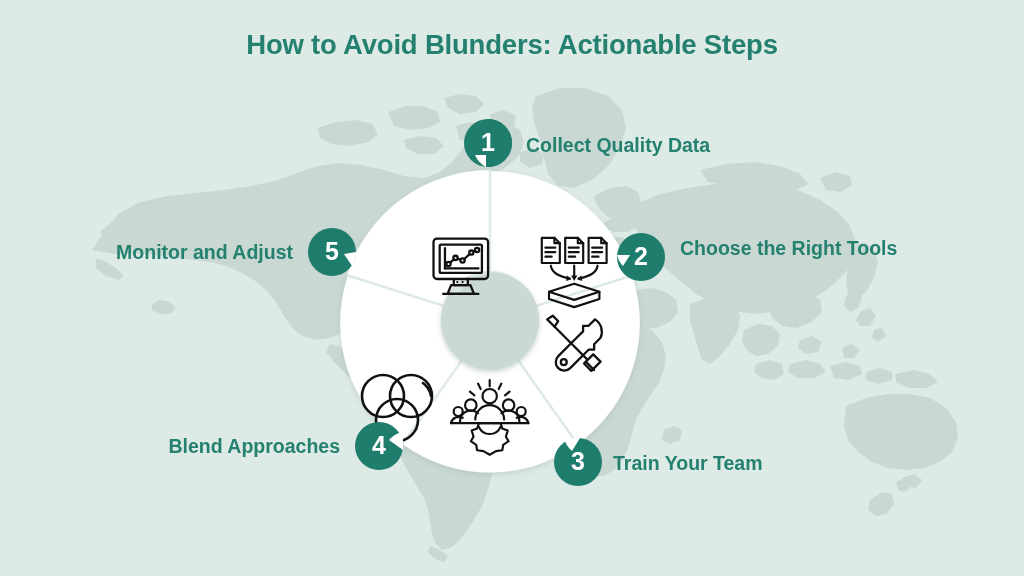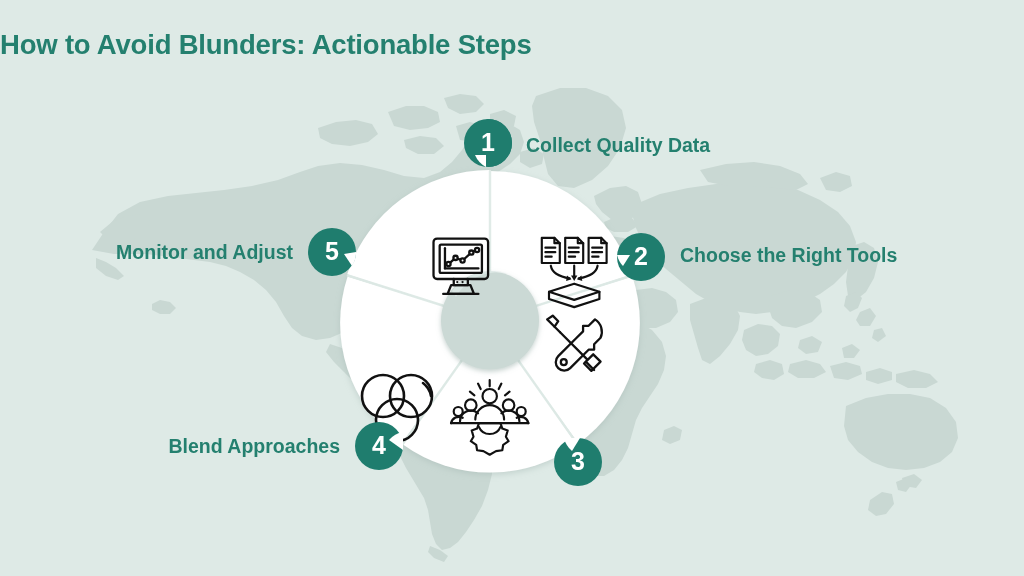--- a/index.html
+++ b/index.html
@@ -26,20 +26,21 @@
     top: 0;
     width: 1024px;
     height: 576px;
     pointer-events: none;
   }
   #title {
     position: absolute;
     left: 0;
     top: 29px;
     width: 1024px;
+    text-align: center;
     font-size: 27.5px;
     font-weight: bold;
     letter-spacing: -0.2px;
     color: #24806f;
     white-space: nowrap;
   }
   #wheel {
     position: absolute;
     left: 320px;
     top: 150px;
@@ -335,20 +336,21 @@
   <div class="badge" style="left:308px; top:228px;">
     <svg class="badge-shape" viewBox="0 0 48 48">
       <circle cx="24" cy="24" r="24" fill="#1f7d6e"></circle>
       <path fill="#ffffff" d="M48 24 L36 26 L44 38 A24 24 0 0 0 48 24 Z"></path>
     </svg>
     <span class="badge-num">5</span>
   </div>
 
   <div class="steplabel lbl-right" style="left:526px; top:136px;">Collect Quality Data</div>
 
-  <div class="steplabel lbl-right" style="left:680px; top:246px;">Choose the Right Tools</div>
-
+  <div class="steplabel lbl-right" style="left:680px; top:239px;">Choose the Right Tools</div>
+
+  <div class="steplabel lbl-right" style="left:613px; top:454px;">Train Your Team</div>
 
   <div class="steplabel lbl-left" style="right:731px; top:243px;">Monitor and Adjust</div>
 
   <div class="steplabel lbl-left" style="right:684px; top:437px;">Blend Approaches</div>
 
 </div>
 
 </body></html>

